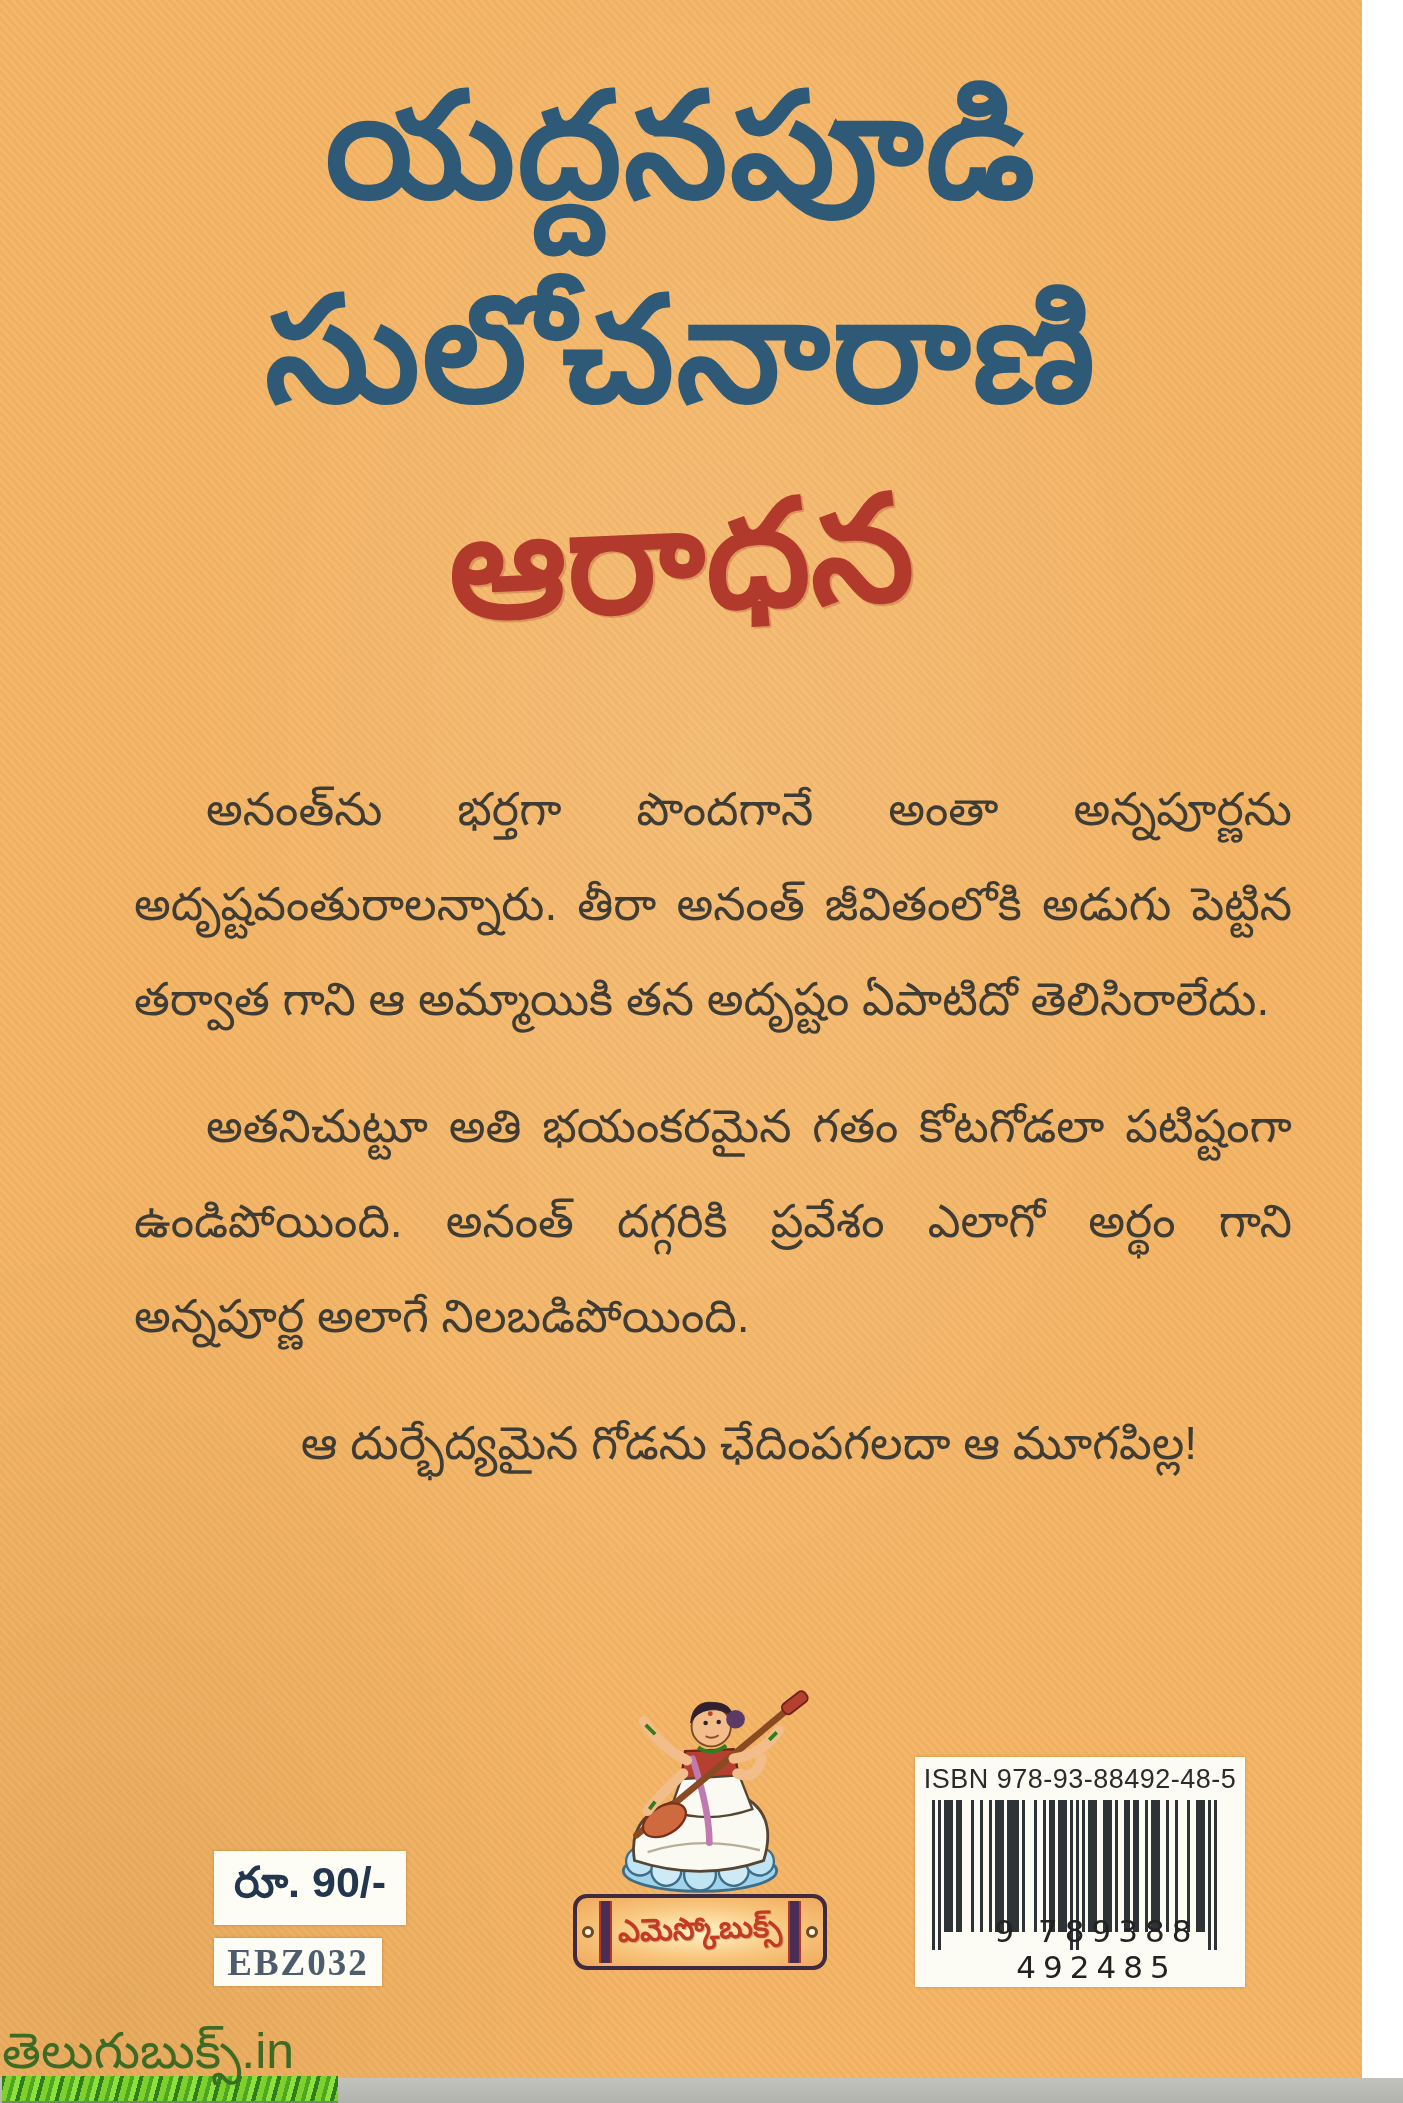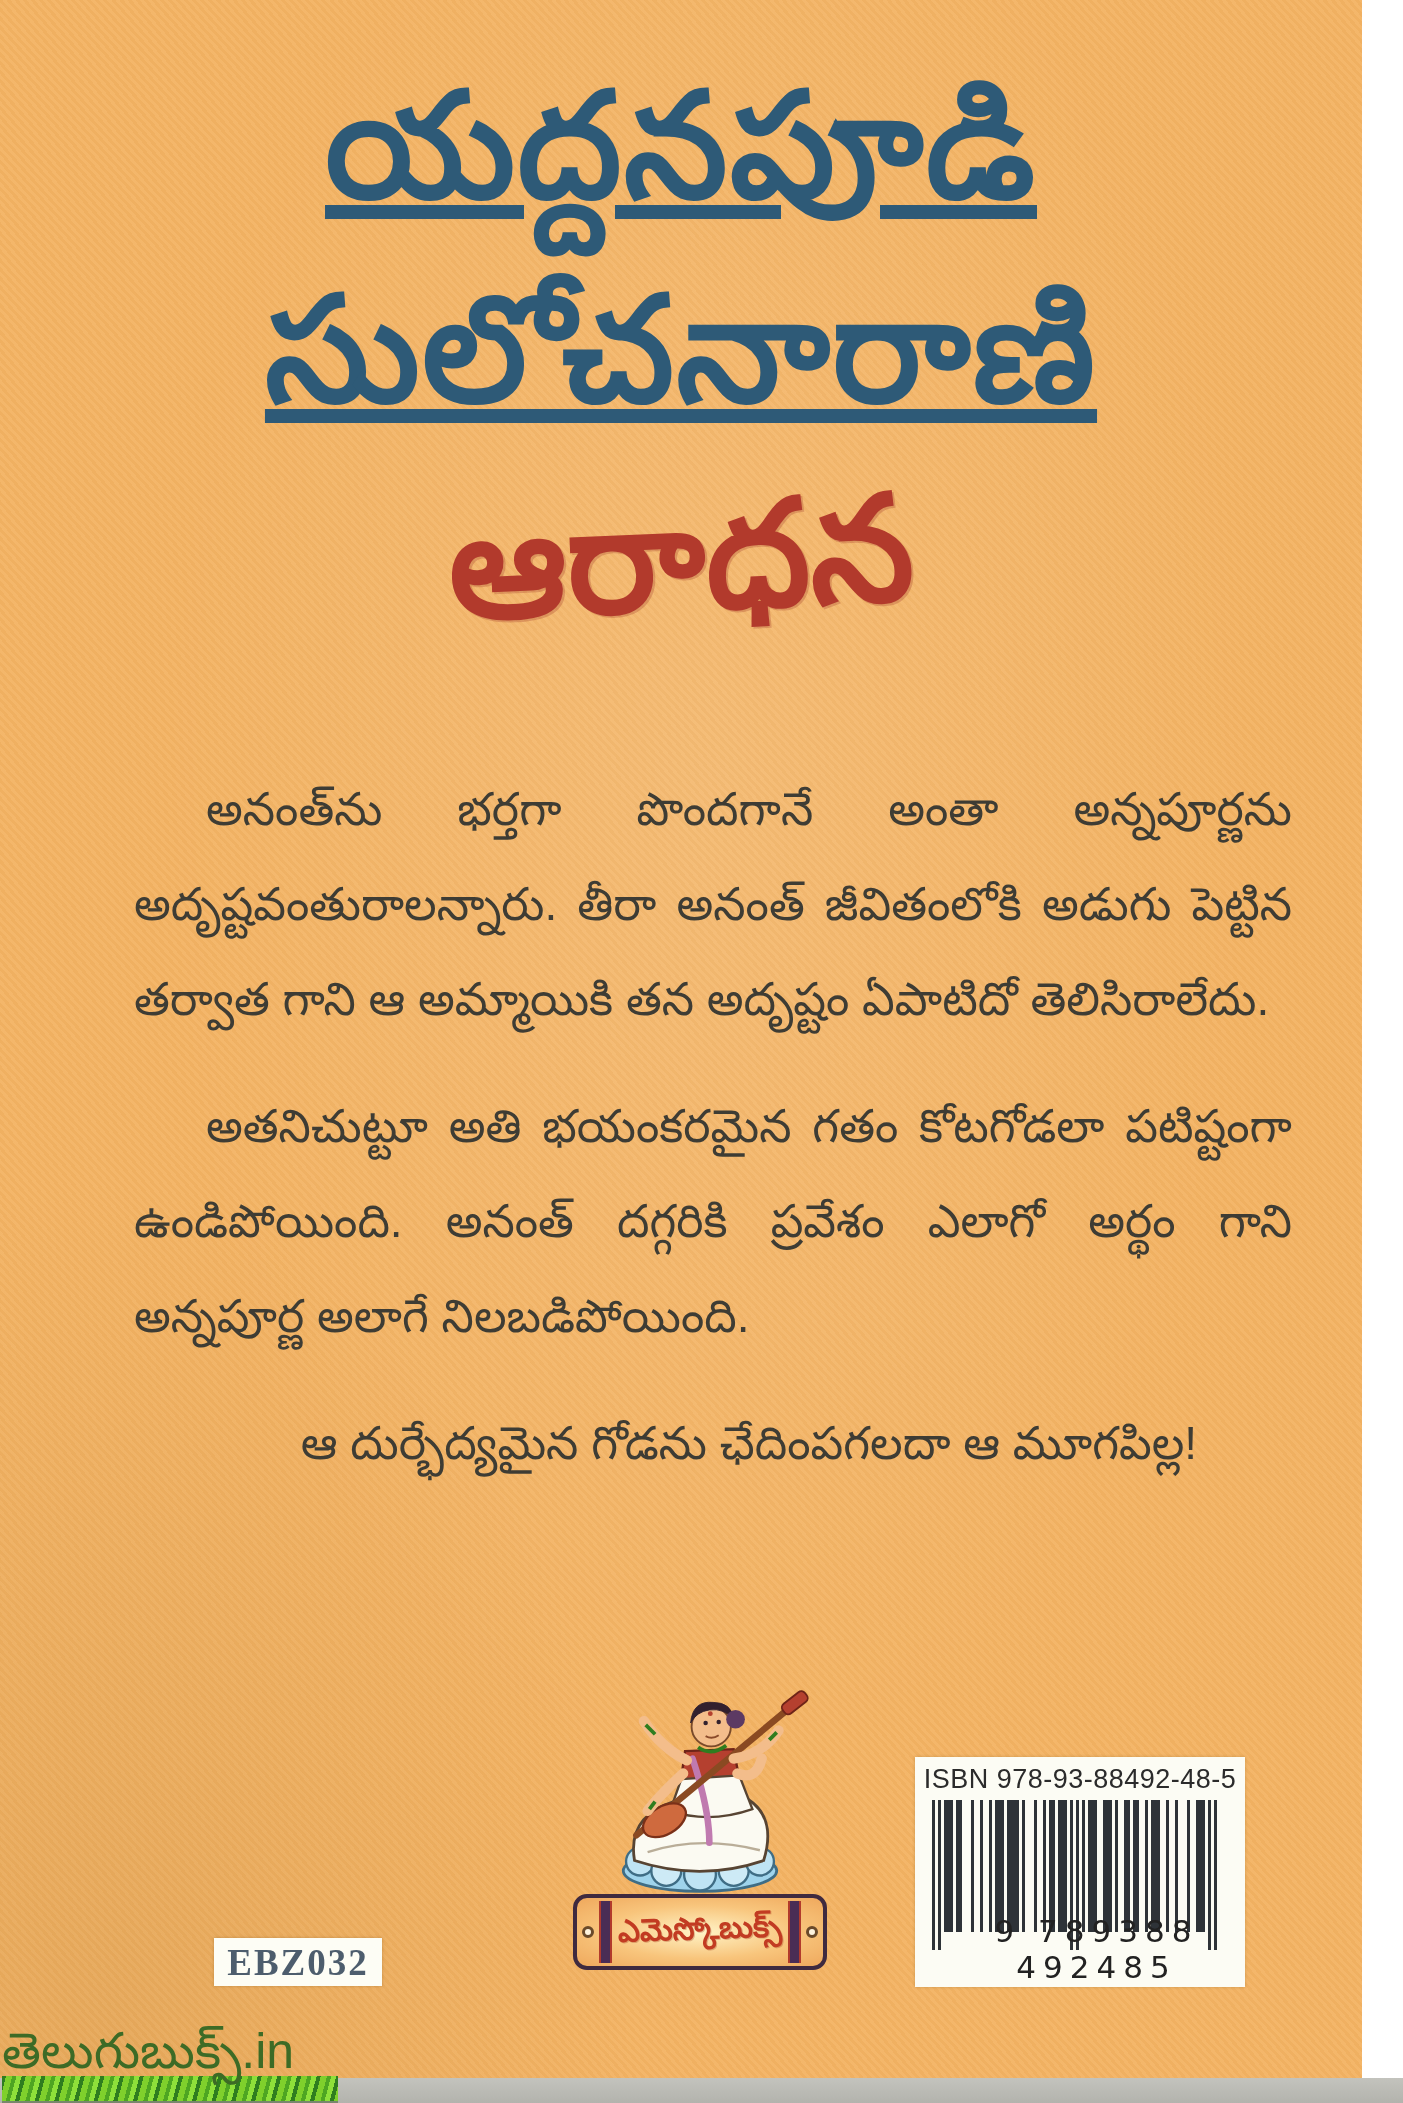--- a/index.html
+++ b/index.html
@@ -16,21 +16,21 @@
     background-image:
       radial-gradient(ellipse at 52% 38%, rgba(255,255,255,0.10) 0%, rgba(255,255,255,0) 55%),
       radial-gradient(ellipse at 8% 98%, rgba(120,80,20,0.10) 0%, rgba(120,80,20,0) 30%),
       repeating-linear-gradient(48deg, rgba(255,235,200,0.06) 0 3px, rgba(180,120,40,0.05) 3px 6px);
     overflow:hidden;
   }
   
   .author {
     position:absolute; top:42px; left:0; width:100%;
     text-align:center; color:#2e5a77; font-weight:bold;
-    letter-spacing:2px; white-space:nowrap;text-decoration:underline;
+    letter-spacing:2px; white-space:nowrap;
   }
   .author .line1 { font-size:148px; line-height:208px; }
   .author .line2 { font-size:148px; line-height:200px; }
   
   .title {
     position:absolute; top:448px; left:0; width:100%;
     text-align:center; color:#b23a2c;
     font-size:148px; font-weight:bold; line-height:220px;
     transform:rotate(-2.5deg); white-space:nowrap;
     text-shadow:2px 2px 0 rgba(150,40,30,0.25);
@@ -128,20 +128,23 @@
     </div>
 
     <div class="title">ఆరాధన</div>
 
     <div class="blurb">
       <p>అనంత్‌ను భర్తగా పొందగానే అంతా అన్నపూర్ణను అదృష్టవంతురాలన్నారు. తీరా అనంత్ జీవితంలోకి అడుగు పెట్టిన తర్వాత గాని ఆ అమ్మాయికి తన అదృష్టం ఏపాటిదో తెలిసిరాలేదు.</p>
       <p>అతనిచుట్టూ అతి భయంకరమైన గతం కోటగోడలా పటిష్టంగా ఉండిపోయింది. అనంత్ దగ్గరికి ప్రవేశం ఎలాగో అర్థం గాని అన్నపూర్ణ అలాగే నిలబడిపోయింది.</p>
       <p>ఆ దుర్భేద్యమైన గోడను ఛేదింపగలదా ఆ మూగపిల్ల!</p>
     </div>
 
+    <div class="price-box">
+      <span>రూ. 90/-</span>
+    </div>
 
     <div class="code-box">EBZ032</div>
 
     <div class="logo">
 
       <svg class="goddess" viewBox="0 0 280 240">
 
         <ellipse cx="140" cy="216" rx="82" ry="22" fill="#9fd4ec" stroke="#3f6d85" stroke-width="3"></ellipse>
         <circle cx="76" cy="206" r="15" fill="#bfe4f4" stroke="#3f6d85" stroke-width="2.5"></circle>
         <circle cx="104" cy="216" r="16" fill="#cdeaf6" stroke="#3f6d85" stroke-width="2.5"></circle>

